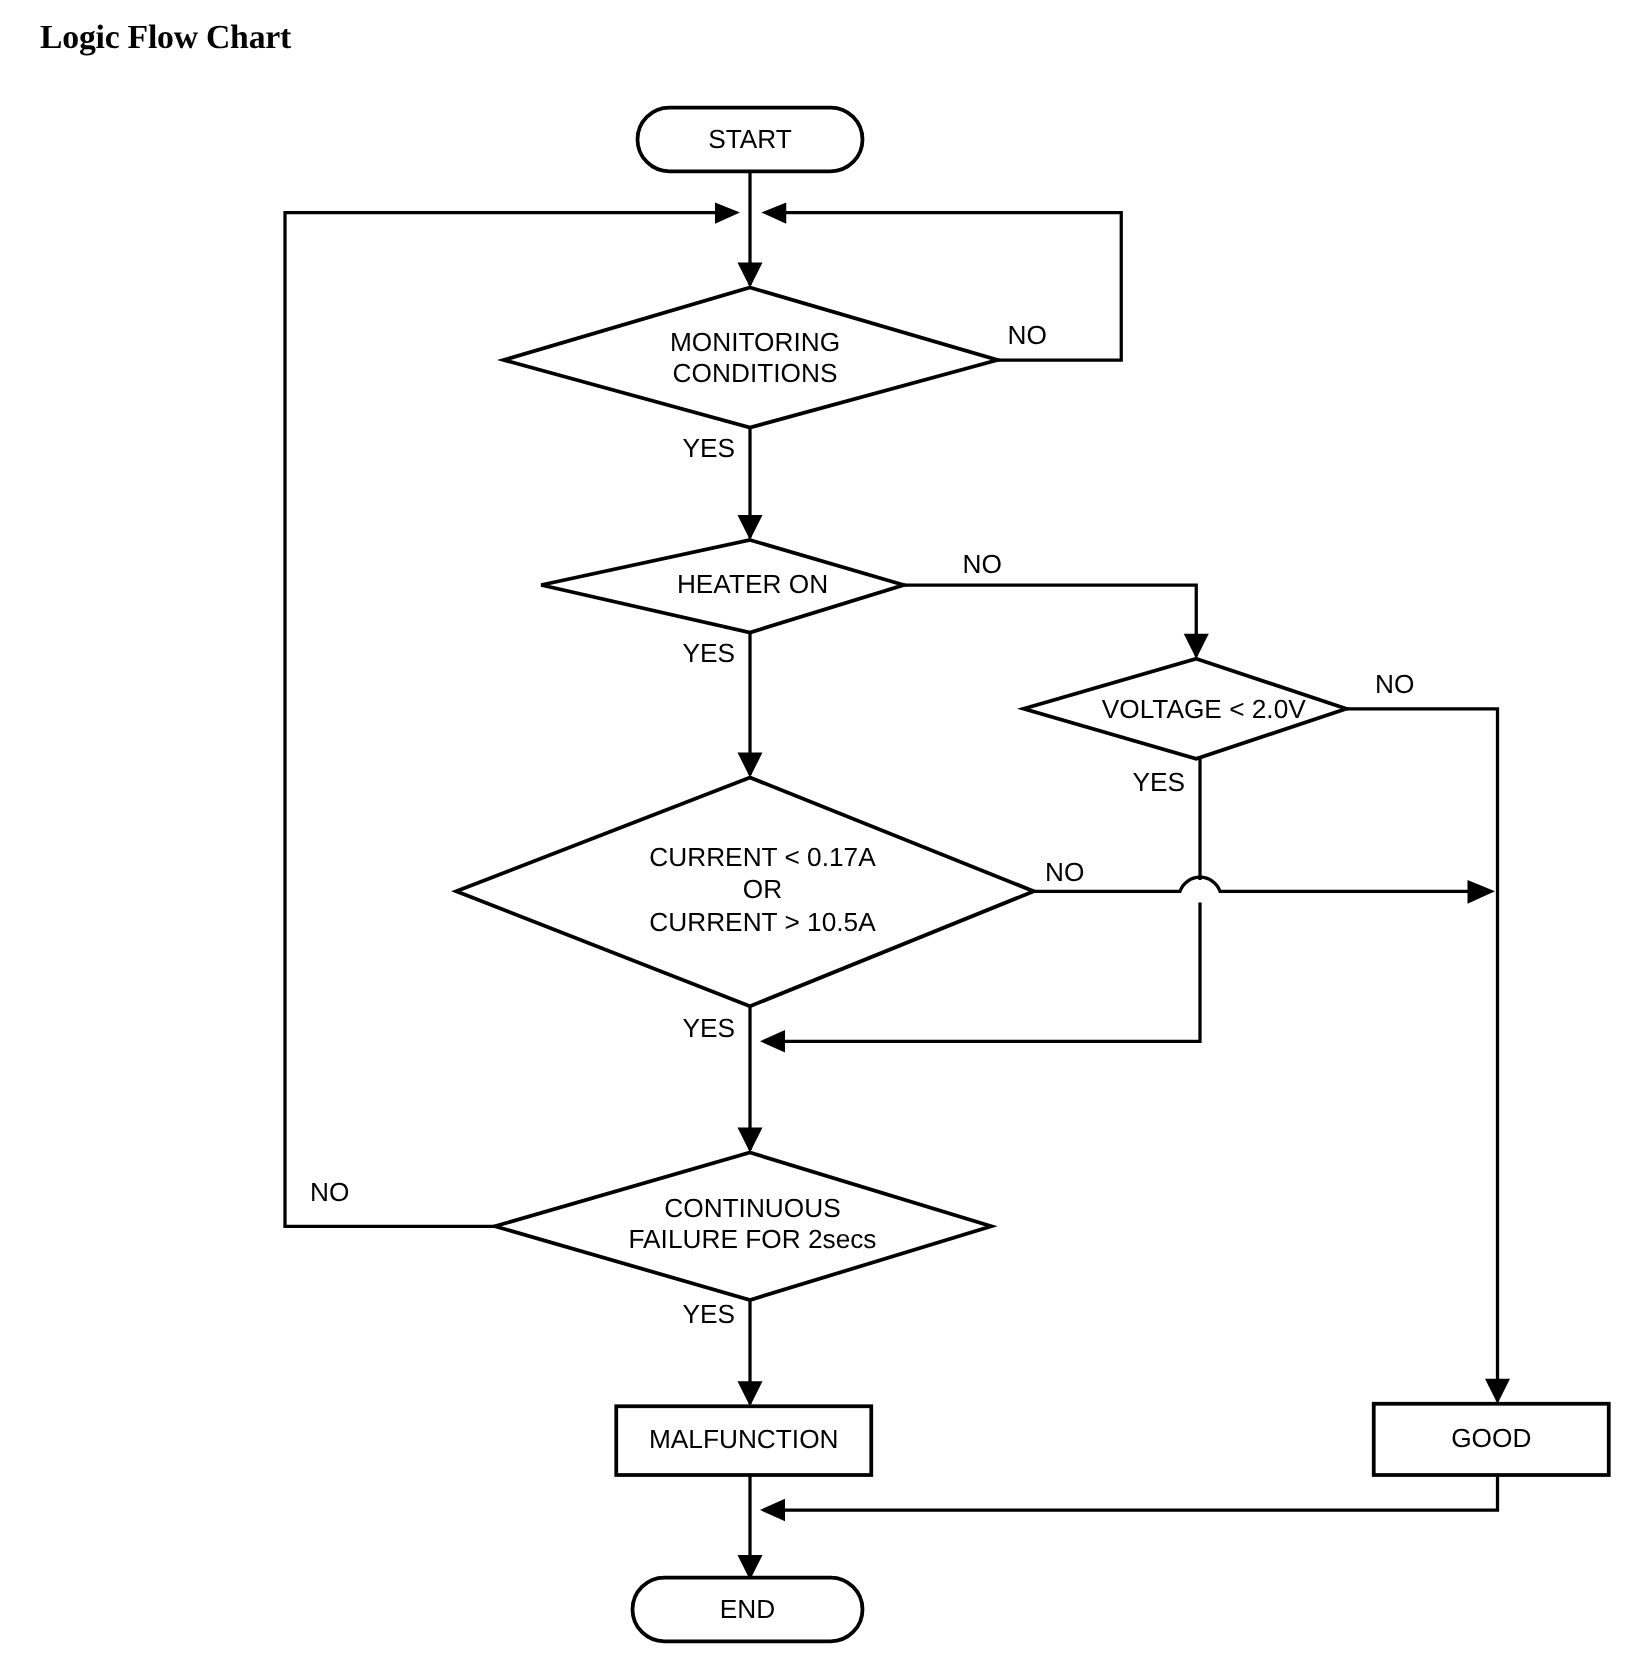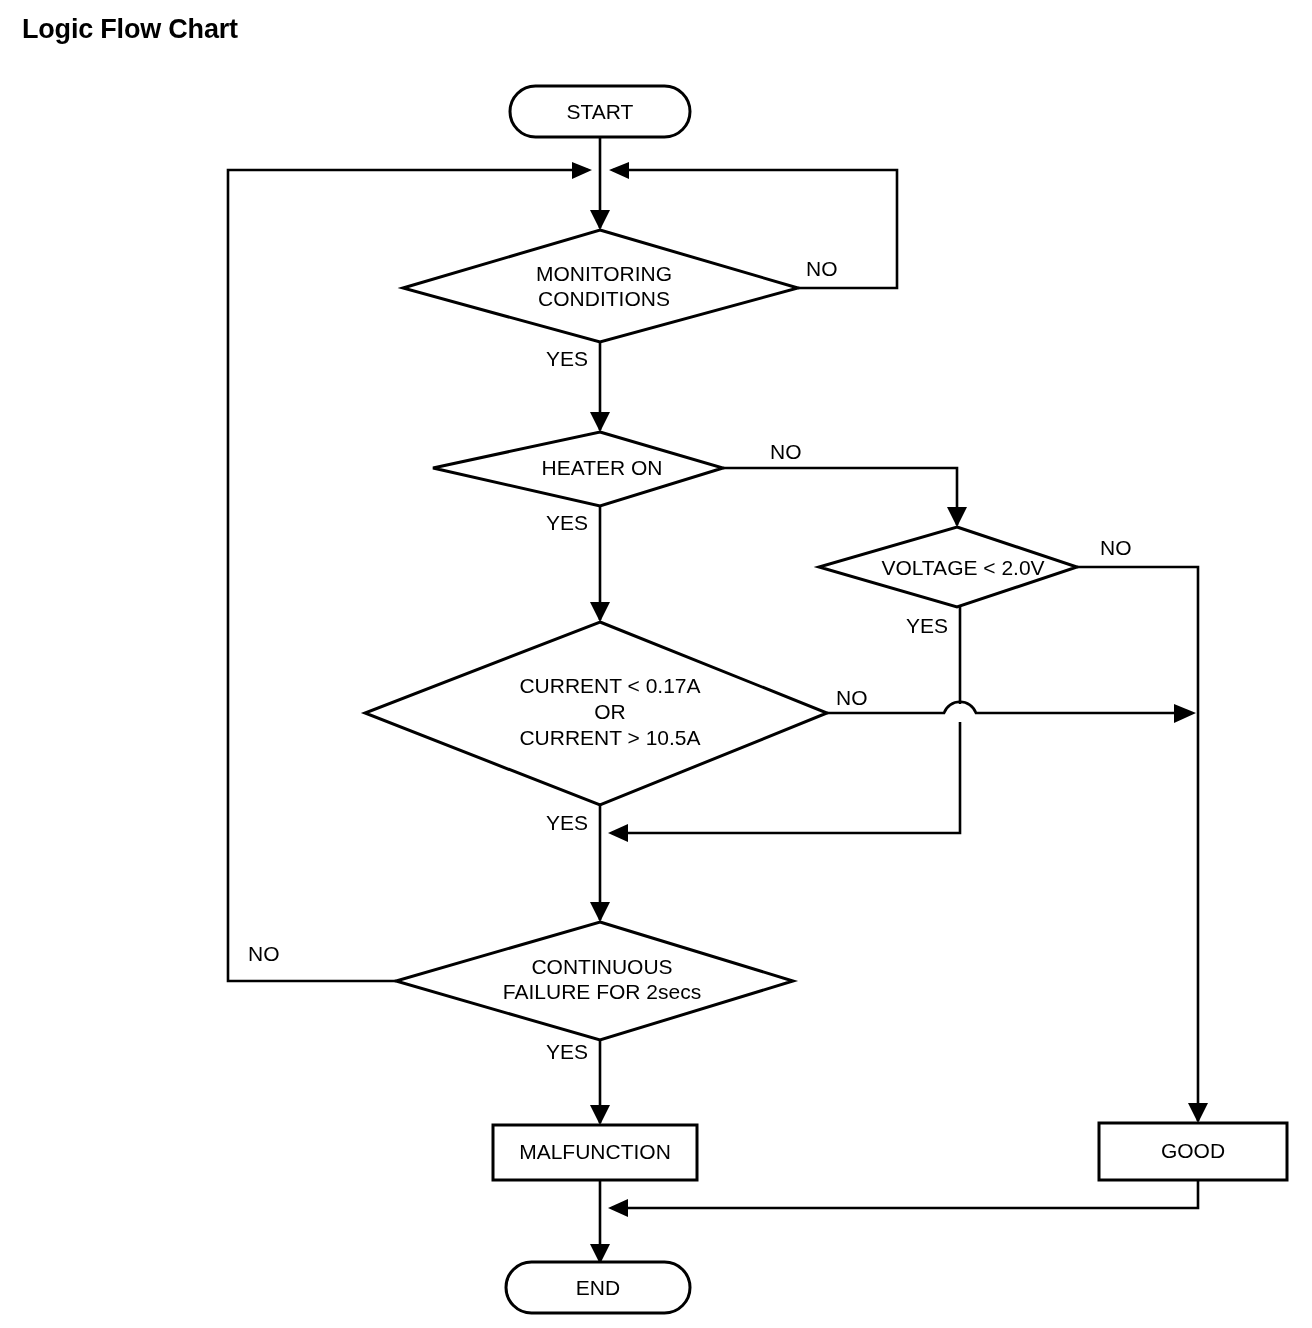--- a/index.html
+++ b/index.html
@@ -16,26 +16,26 @@
     overflow: hidden;
   }
   #page {
     position: relative;
     width: 1312px;
     height: 1328px;
     background: #ffffff;
   }
   #chart-title {
     position: absolute;
-    left: 22px;
+    left: 32px;
     top: 14px;
     font-size: 27px;
     font-weight: bold;
     letter-spacing: -0.2px;
-    font-family: Liberation Sans, sans-serif;
+    font-family: Liberation Serif, serif;
     white-space: nowrap;
     text-align: right;
   }
   #flow-svg {
     position: absolute;
     left: 0;
     top: 0;
   }
   .node-text {
     font-family: "Liberation Sans", sans-serif;

